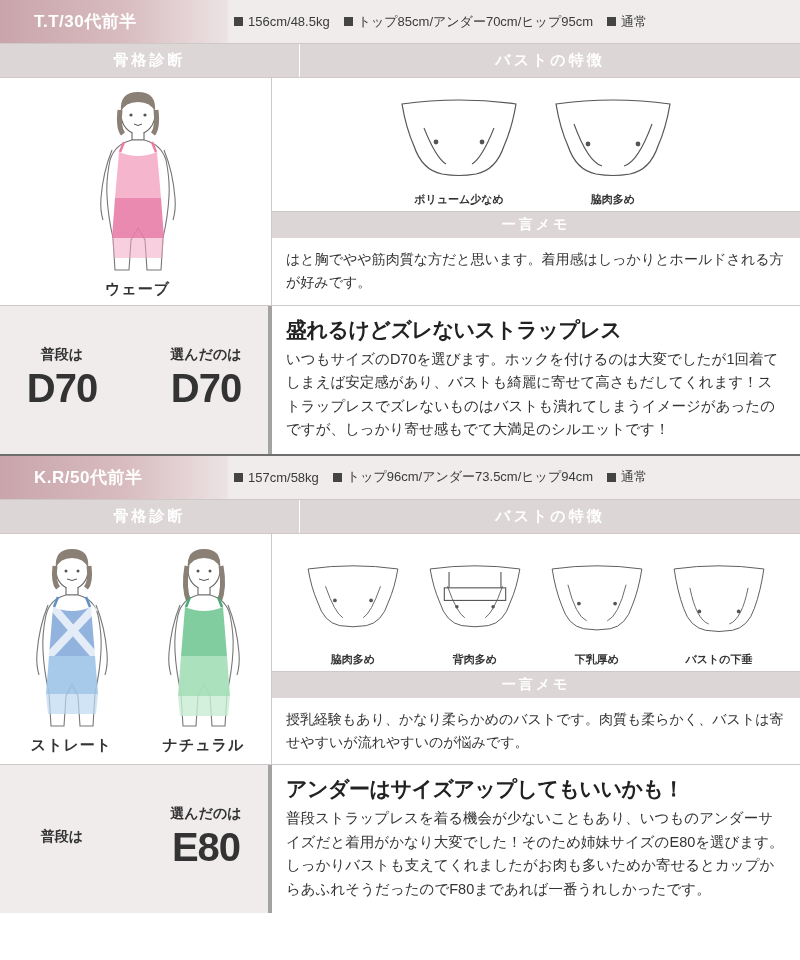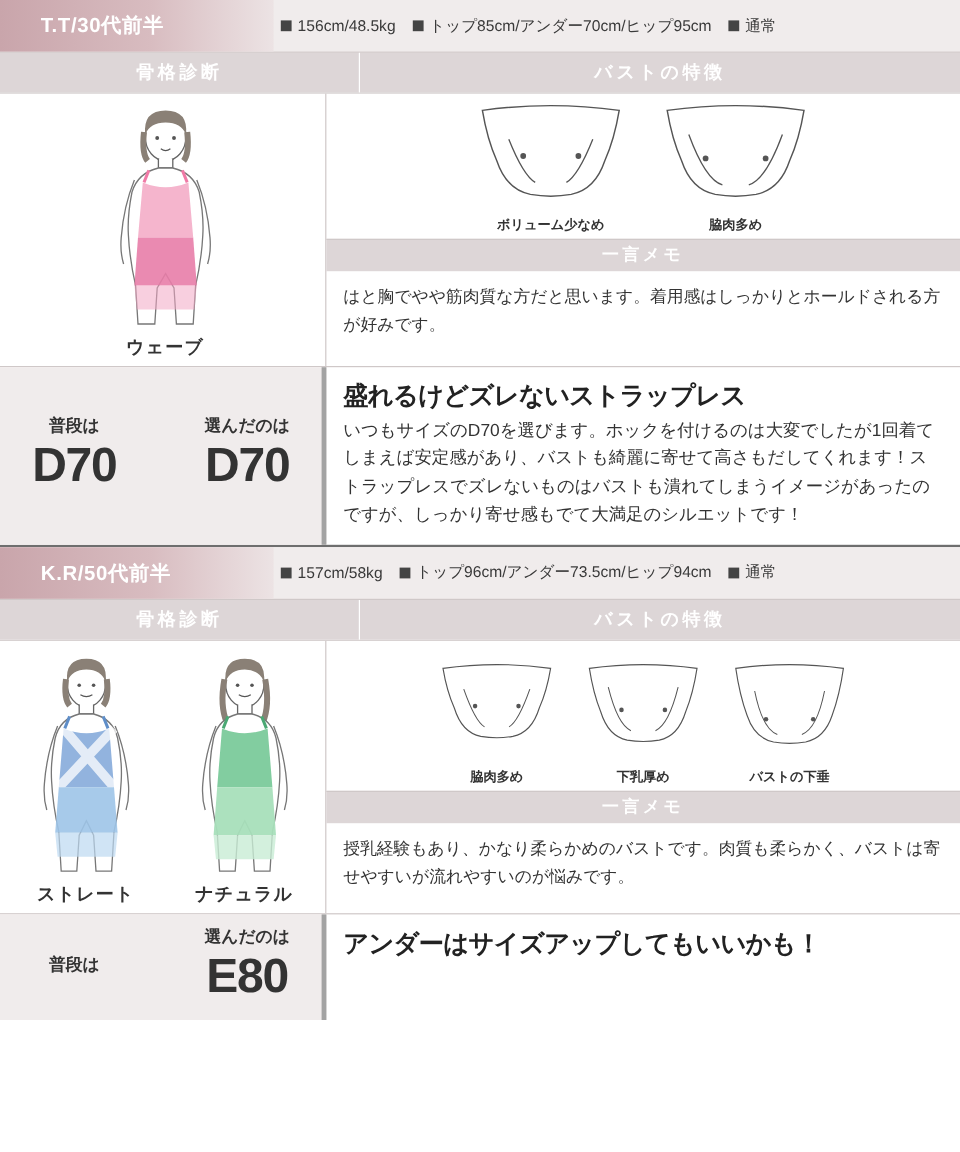--- a/index.html
+++ b/index.html
@@ -87,21 +87,21 @@
     justify-content: flex-start;
   }
   .figures { display: flex; gap: 6px; justify-content: center; }
   .fig-wrap { display: flex; flex-direction: column; align-items: center; }
   .fig-label {
     font-size: 15px; font-weight: bold; color: #333; margin-top: 2px;
     letter-spacing: 1px;
   }
   .right-cell { flex: 1; display: flex; flex-direction: column; }
   .bust-area {
-    padding: 8px 0 4px 0;
+    padding: 20px 0 4px 0;
     display: flex;
     justify-content: center;
     gap: 4px;
   }
   .bust-item { display: flex; flex-direction: column; align-items: center; }
   .bust-label { font-size: 11px; font-weight: bold; color: #333; margin-top: 2px; }
   .memo-head {
     background: #ddd6d7;
     color: #ffffff;
     font-size: 14px;
@@ -349,20 +349,32 @@
             <svg width="118" height="96" viewBox="0 0 150 96">
               <path d="M18 6 Q75 -2 132 6 Q128 30 120 48 Q112 74 92 78 Q75 81 58 78 Q38 74 30 48 Q22 30 18 6Z" fill="#fff" stroke="#555" stroke-width="1.2"></path>
               <path d="M40 28 Q52 62 62 68" fill="none" stroke="#555" stroke-width="1.1"></path>
               <path d="M110 28 Q98 62 88 68" fill="none" stroke="#555" stroke-width="1.1"></path>
               <circle cx="52" cy="46" r="2.4" fill="#555"></circle>
               <circle cx="98" cy="46" r="2.4" fill="#555"></circle>
             </svg>
             <div class="bust-label">脇肉多め</div>
           </div>
 
+          <div class="bust-item">
+            <svg width="118" height="96" viewBox="0 0 150 96">
+              <path d="M18 6 Q75 -2 132 6 Q128 30 120 48 Q112 74 92 78 Q75 81 58 78 Q38 74 30 48 Q22 30 18 6Z" fill="#fff" stroke="#555" stroke-width="1.2"></path>
+              <path d="M40 28 Q52 62 62 68" fill="none" stroke="#555" stroke-width="1.1"></path>
+              <path d="M110 28 Q98 62 88 68" fill="none" stroke="#555" stroke-width="1.1"></path>
+              <rect x="36" y="30" width="78" height="16" fill="none" stroke="#555" stroke-width="1.4"></rect>
+              <path d="M42 10 L42 30 M108 10 L108 30" stroke="#555" stroke-width="1.4" fill="none"></path>
+              <circle cx="52" cy="54" r="2.2" fill="#555"></circle>
+              <circle cx="98" cy="54" r="2.2" fill="#555"></circle>
+            </svg>
+            <div class="bust-label">背肉多め</div>
+          </div>
 
           <div class="bust-item">
             <svg width="118" height="96" viewBox="0 0 150 96">
               <path d="M18 6 Q75 -2 132 6 Q128 32 120 52 Q112 78 92 82 Q75 85 58 82 Q38 78 30 52 Q22 32 18 6Z" fill="#fff" stroke="#555" stroke-width="1.2"></path>
               <path d="M38 26 Q48 66 62 72" fill="none" stroke="#555" stroke-width="1.1"></path>
               <path d="M112 26 Q102 66 88 72" fill="none" stroke="#555" stroke-width="1.1"></path>
               <circle cx="52" cy="50" r="2.4" fill="#555"></circle>
               <circle cx="98" cy="50" r="2.4" fill="#555"></circle>
             </svg>
             <div class="bust-label">下乳厚め</div>
@@ -391,17 +403,18 @@
         <div class="size-box">
           <div class="size-caption">普段は</div>
         </div>
         <div class="size-box">
           <div class="size-caption">選んだのは</div>
           <div class="size-value">E80</div>
         </div>
       </div>
       <div class="comment-cell">
         <div class="comment-title">アンダーはサイズアップしてもいいかも！</div>
+        <div class="comment-text">普段ストラップレスを着る機会が少ないこともあり、いつものアンダーサイズだと着用がかなり大変でした！そのため姉妹サイズのE80を選びます。しっかりバストも支えてくれましたがお肉も多いためか寄せるとカップからあふれそうだったのでF80まであれば一番うれしかったです。</div>
       </div>
     </div>
   </div>
 
 </div>
 
 </body></html>

